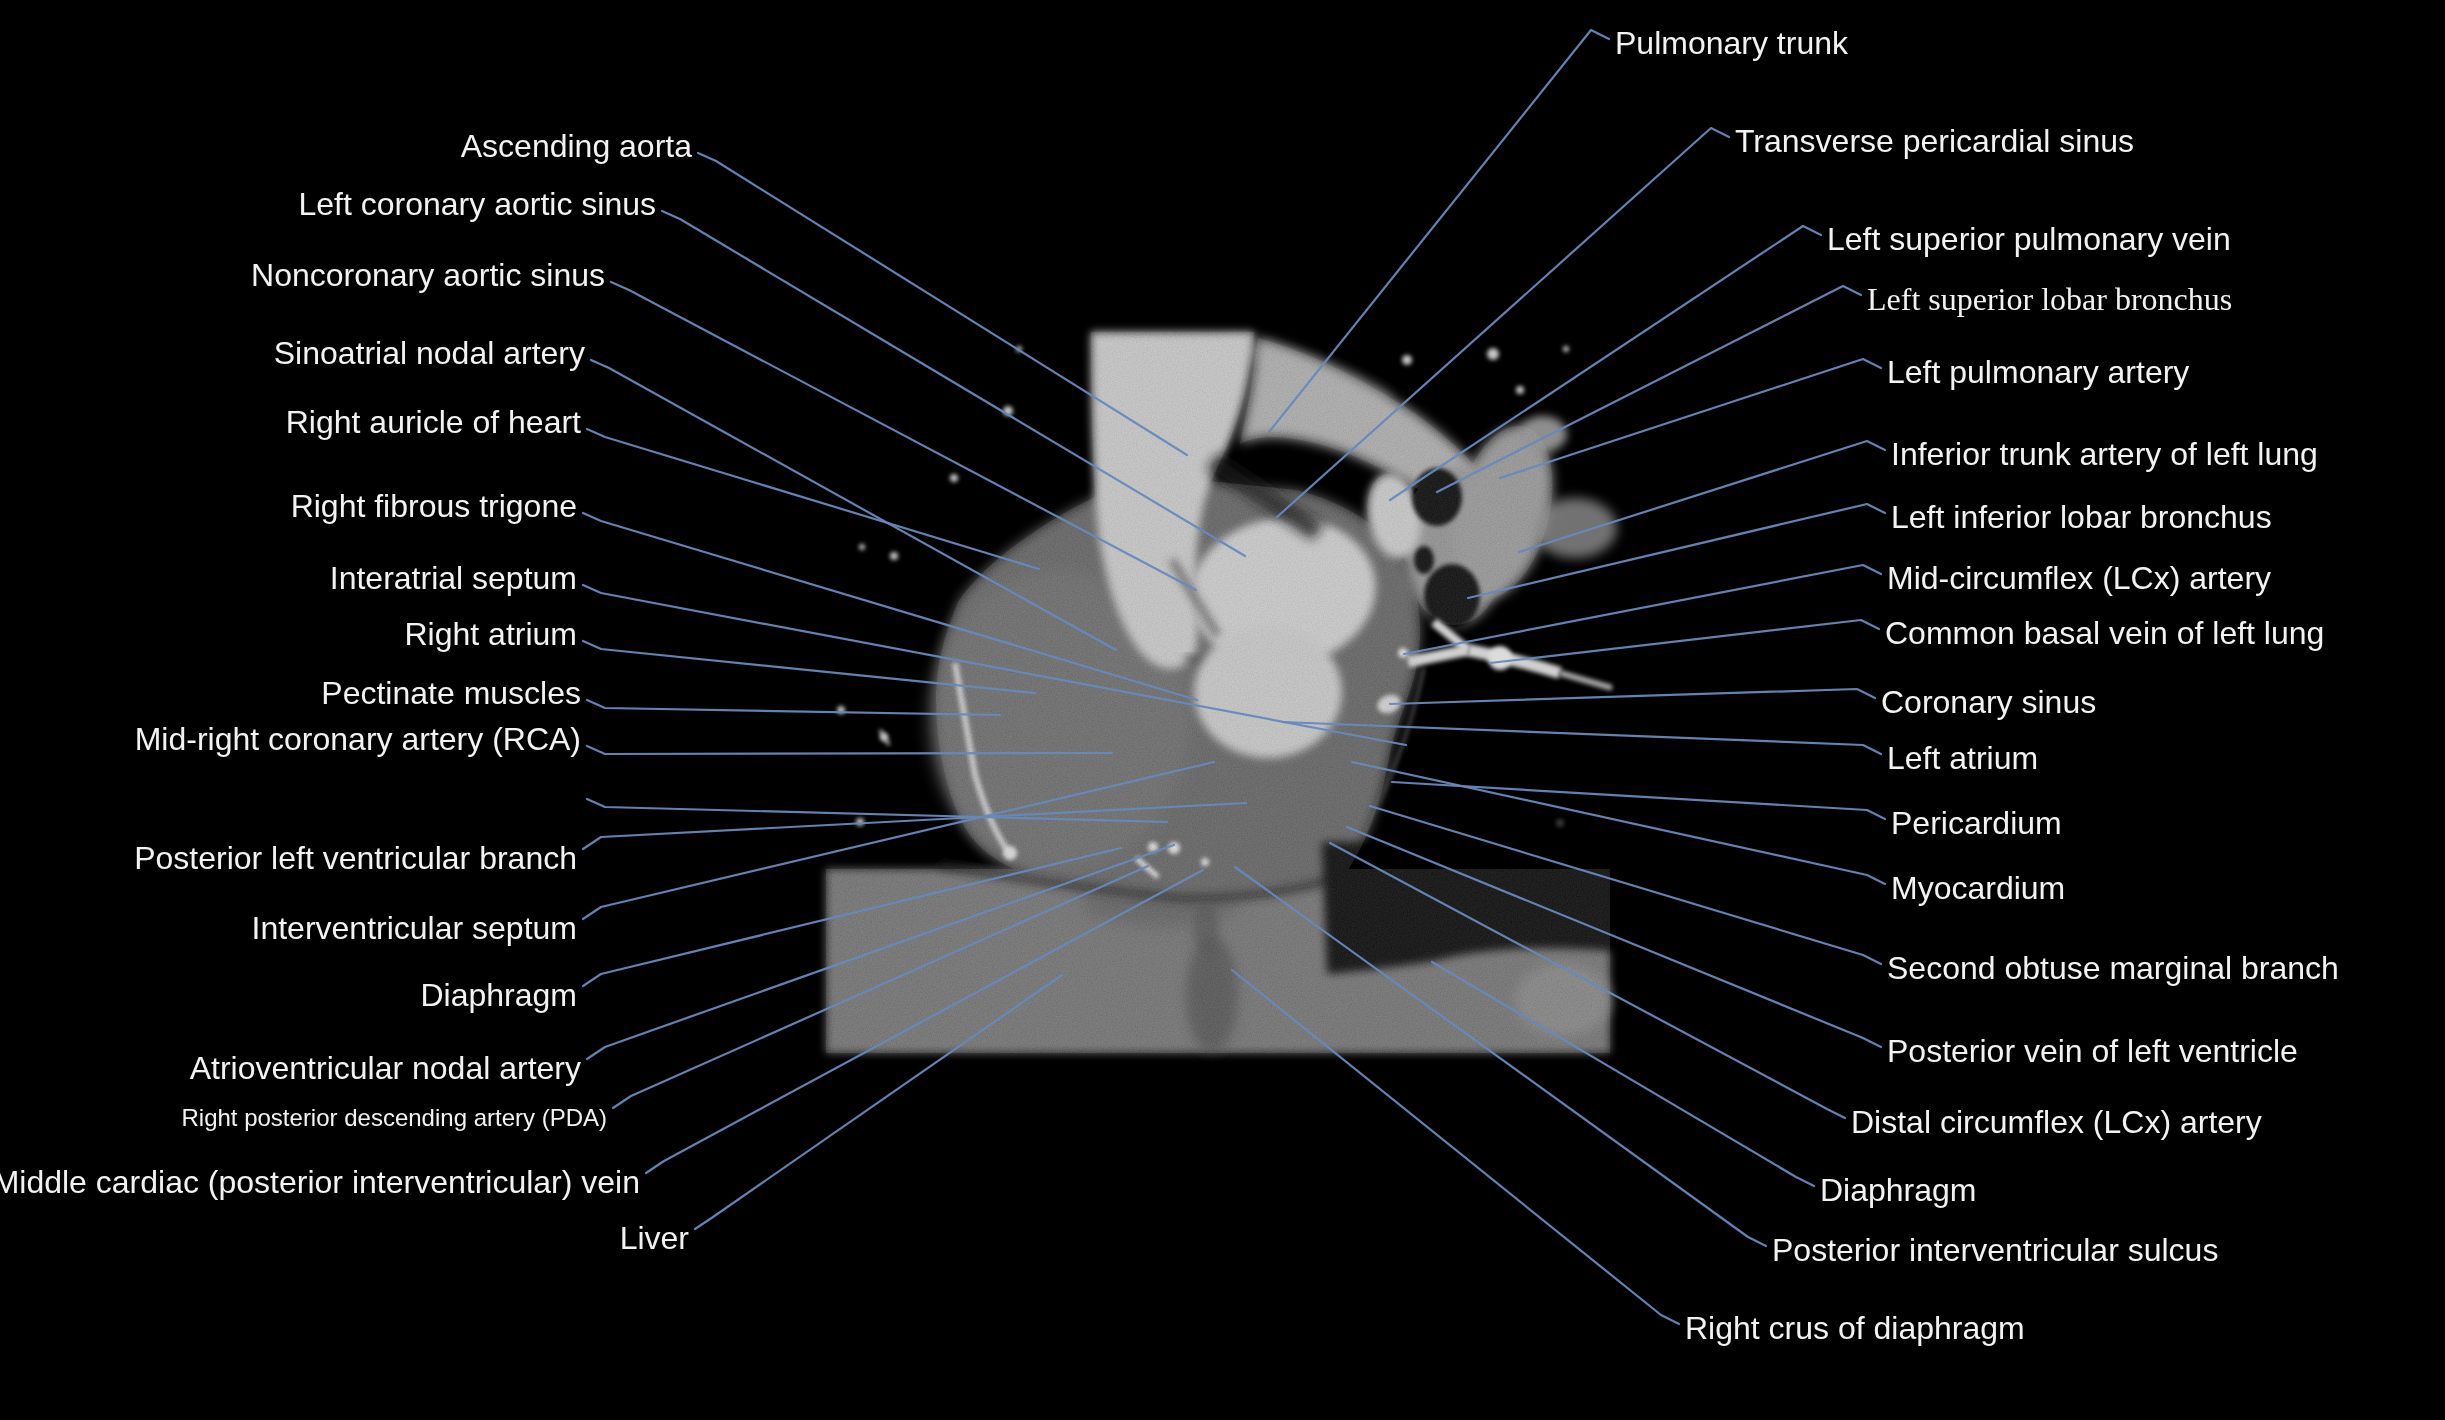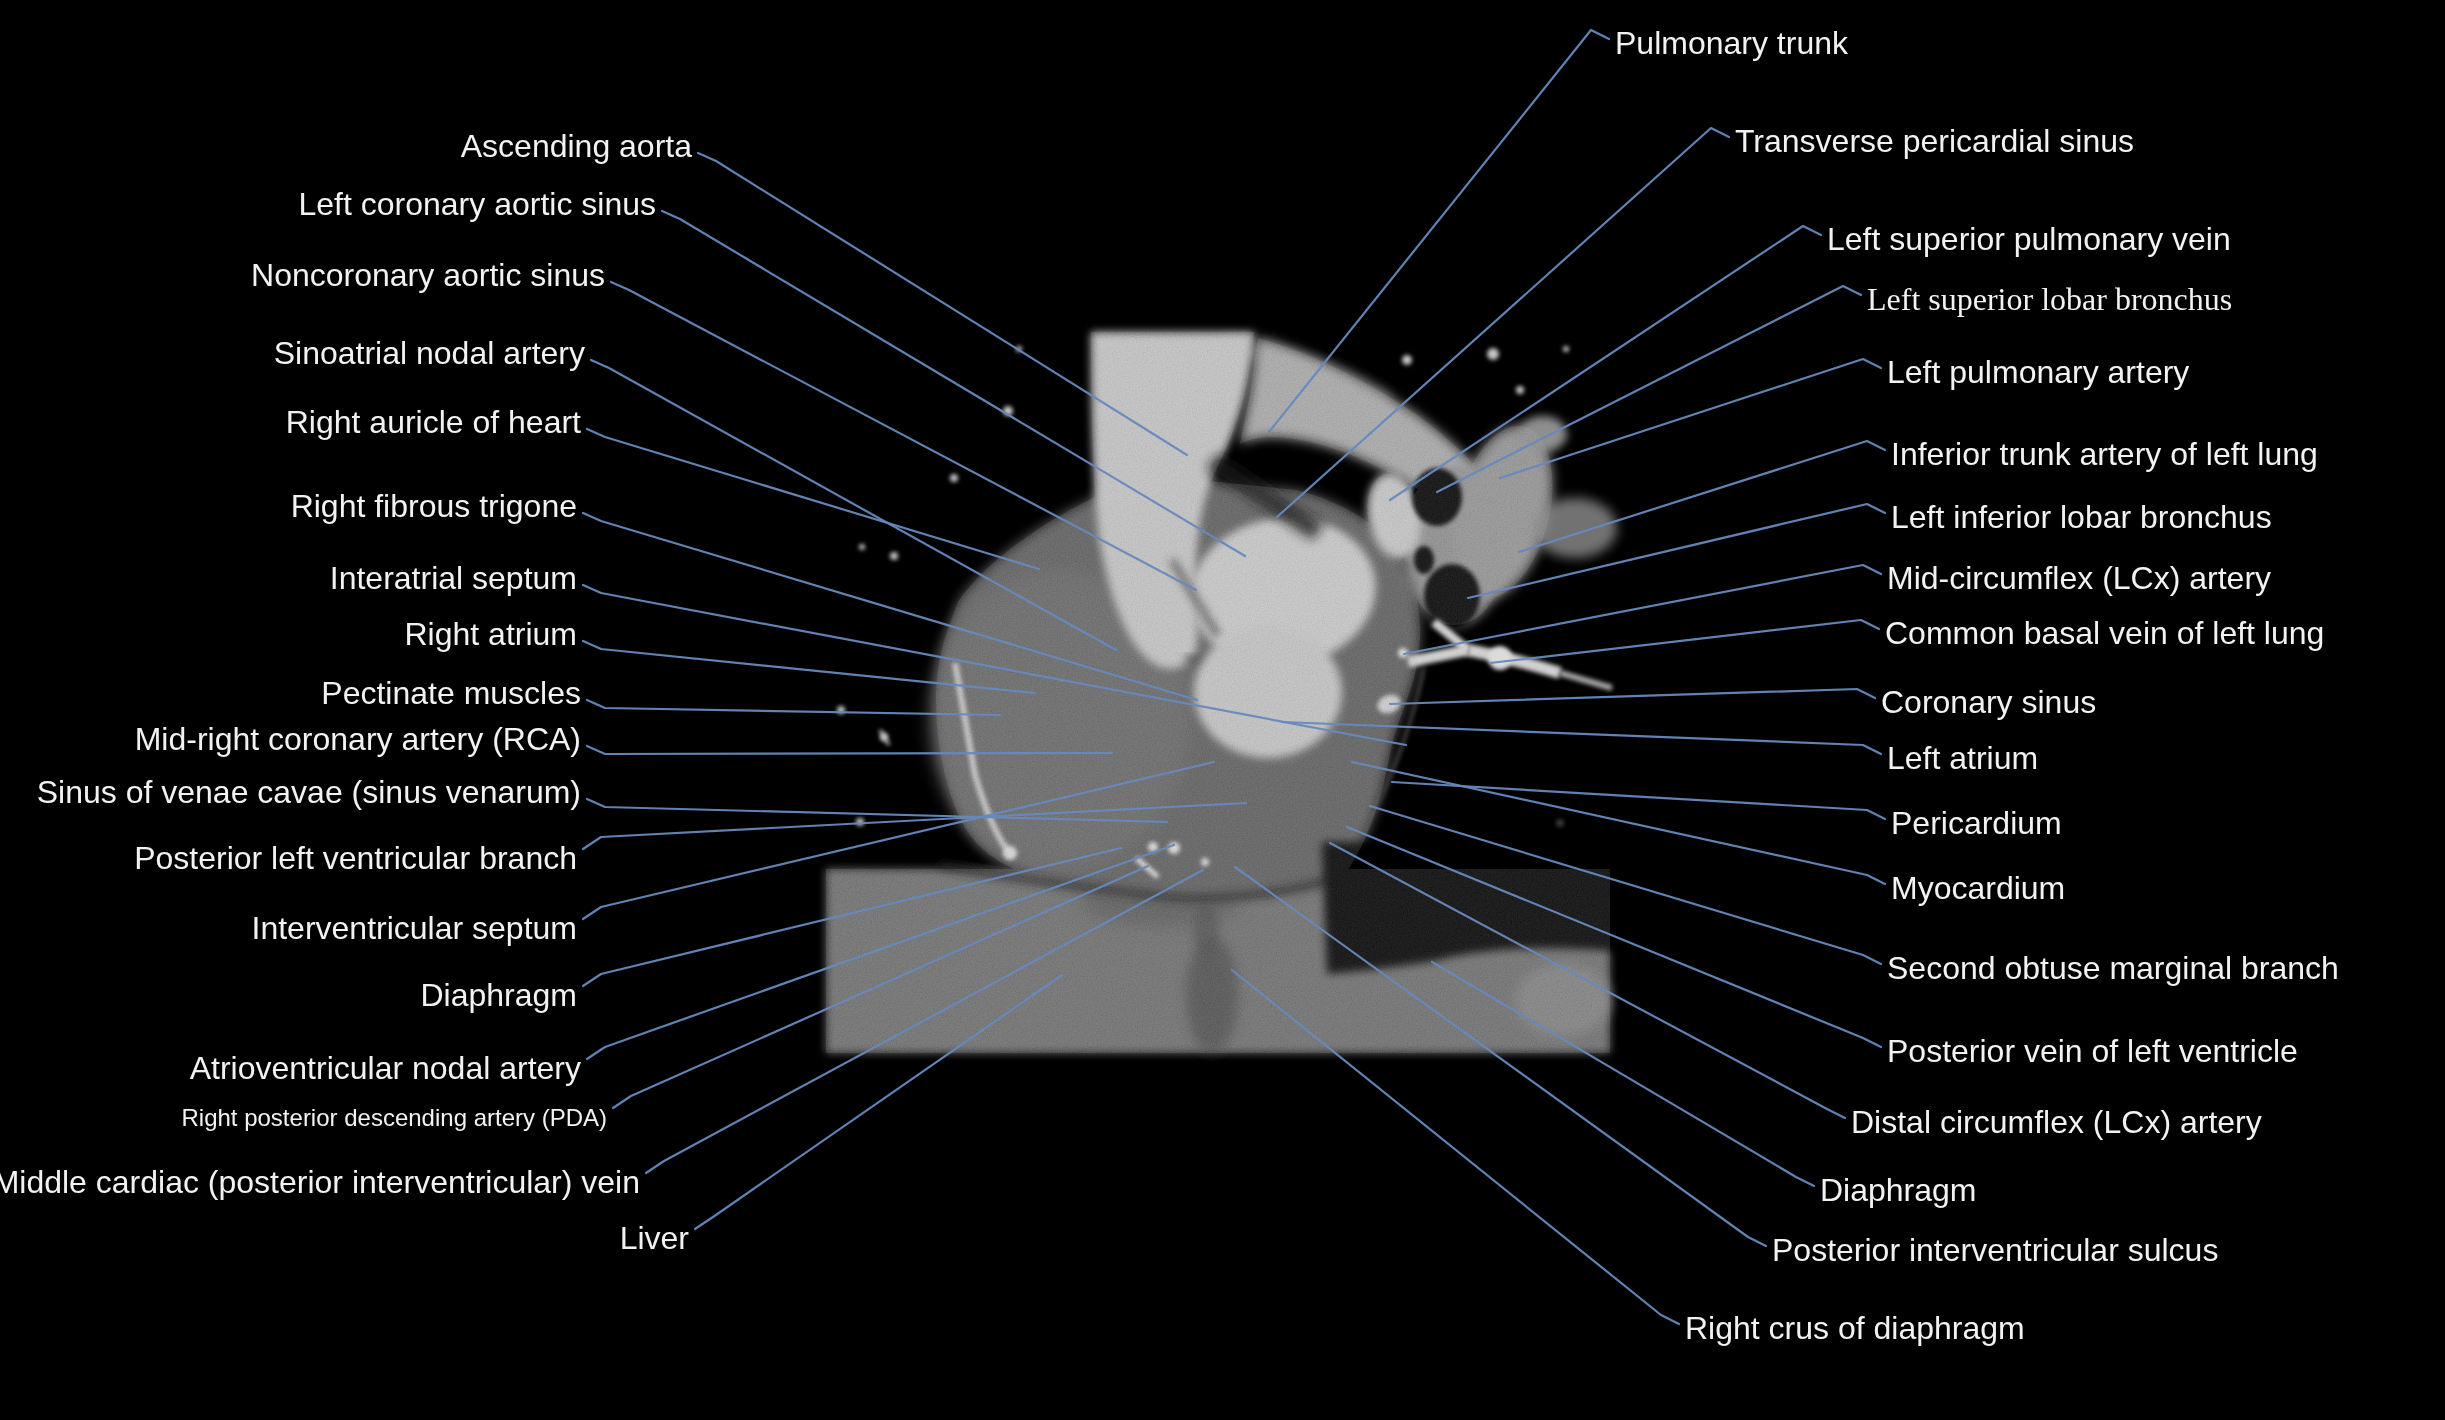--- a/index.html
+++ b/index.html
@@ -184,21 +184,20 @@
       <div class="label left" style="left: 692px; top: 147px; font-size: 32px;">Ascending aorta</div>
       <div class="label left" style="left: 656px; top: 205px; font-size: 32px;">Left coronary aortic sinus</div>
       <div class="label left" style="left: 605px; top: 276px; font-size: 32px;">Noncoronary aortic sinus</div>
       <div class="label left" style="left: 585px; top: 354px; font-size: 32px;">Sinoatrial nodal artery</div>
       <div class="label left" style="left: 581px; top: 423px; font-size: 32px;">Right auricle of heart</div>
       <div class="label left" style="left: 577px; top: 507px; font-size: 32px;">Right fibrous trigone</div>
       <div class="label left" style="left: 577px; top: 579px; font-size: 32px;">Interatrial septum</div>
       <div class="label left" style="left: 577px; top: 635px; font-size: 32px;">Right atrium</div>
       <div class="label left" style="left: 581px; top: 694px; font-size: 32px;">Pectinate muscles</div>
       <div class="label left" style="left: 581px; top: 740px; font-size: 32px;">Mid-right coronary artery (RCA)</div>
-      <div class="label left" style="left: 581px; top: 793px; font-size: 32px;">Sinus of venae cavae (sinus venarum)</div>
       <div class="label left" style="left: 577px; top: 859px; font-size: 32px;">Posterior left ventricular branch</div>
       <div class="label left" style="left: 577px; top: 929px; font-size: 32px;">Interventricular septum</div>
       <div class="label left" style="left: 577px; top: 996px; font-size: 32px;">Diaphragm</div>
       <div class="label left" style="left: 581px; top: 1069px; font-size: 32px;">Atrioventricular nodal artery</div>
       <div class="label left" style="left: 607px; top: 1118px; font-size: 24px;">Right posterior descending artery (PDA)</div>
       <div class="label left" style="left: 640px; top: 1183px; font-size: 32px;">Middle cardiac (posterior interventricular) vein</div>
       <div class="label left" style="left: 689px; top: 1239px; font-size: 32px;">Liver</div>
       <div class="label right" style="left: 1615px; top: 44px; font-size: 32px;">Pulmonary trunk</div>
       <div class="label right" style="left: 1735px; top: 142px; font-size: 32px;">Transverse pericardial sinus</div>
       <div class="label right" style="left: 1827px; top: 240px; font-size: 32px;">Left superior pulmonary vein</div>

